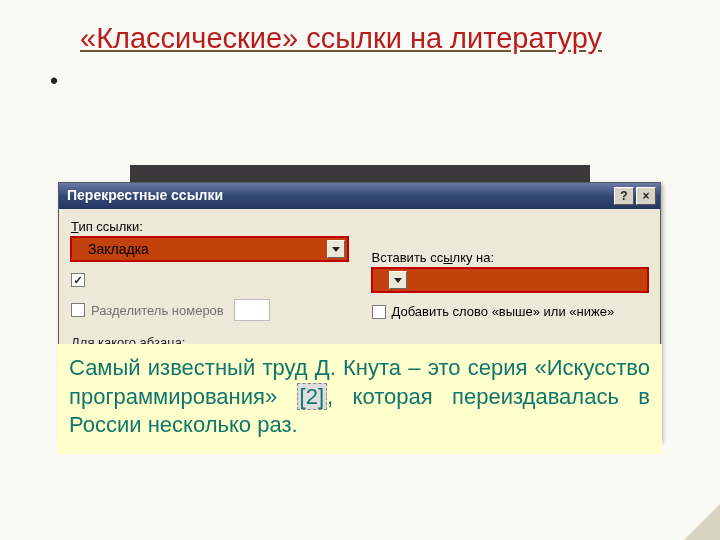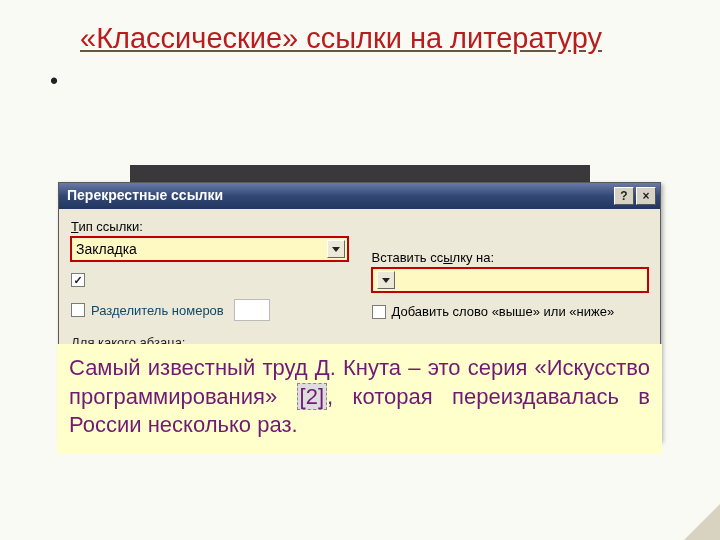--- a/index.html
+++ b/index.html
@@ -64,25 +64,25 @@
     display: flex; align-items: center; justify-content: center;
     color: #222;
   }
   .dialog-body { padding: 10px 12px 12px 12px; position: relative; }
   .row { display: flex; gap: 24px; align-items: center; }
   .col { flex: 1; }
   .label { font-size: 13px; margin-bottom: 3px; }
   .underline { text-decoration: underline; }
   .combo {
     display: flex; align-items: center;
-    background: #fef9c3;
+    background: #c2410c;
     border: 1px solid #7a7a7a;
     height: 24px;
     font-size: 14px;
-    padding: 0 2px 0 4px;
+    padding: 0 2px 0 16px;
   }
   .combo.hl { outline: 2px solid #c00000; outline-offset: -1px; }
   .combo-text { flex: 1; }
   .combo-arrow {
     width: 18px; height: 18px;
     background: #ece9d8;
     border: 1px solid #fff;
     border-right-color: #666; border-bottom-color: #666;
     display: flex; align-items: center; justify-content: center;
   }
@@ -99,37 +99,37 @@
   }
   .chk {
     width: 14px; height: 14px;
     background: #fff;
     border: 1px solid #7a7a7a;
     margin-right: 6px;
     display: flex; align-items: center; justify-content: center;
     font-size: 11px; font-weight: bold;
     color: #222;
   }
-  .checkbox-row.disabled { color: #0c4a6e; }
+  .checkbox-row.disabled { color: #737373; }
   .num-sep-box {
     width: 36px; height: 22px;
     background: #fff;
     border: 1px solid #bbb;
     margin-left: 10px;
   }
   .faded-label { font-size: 13px; margin-top: 14px; color: #222; }
   .yellow-panel {
     position: absolute;
     left: -2px; right: -2px;
     top: 135px;
     background: #ffffcc;
     padding: 10px 12px 14px 12px;
     font-size: 22px;
     font-family: Arial, sans-serif;
-    color: #701a75;
+    color: #0f766e;
     text-align: justify;
     line-height: 1.3;
   }
   .ref-num {
     border: 1px dashed #888;
     background: #ddd;
     padding: 0 2px;
   }
   .btn-row {
     display: flex; justify-content: flex-end;

